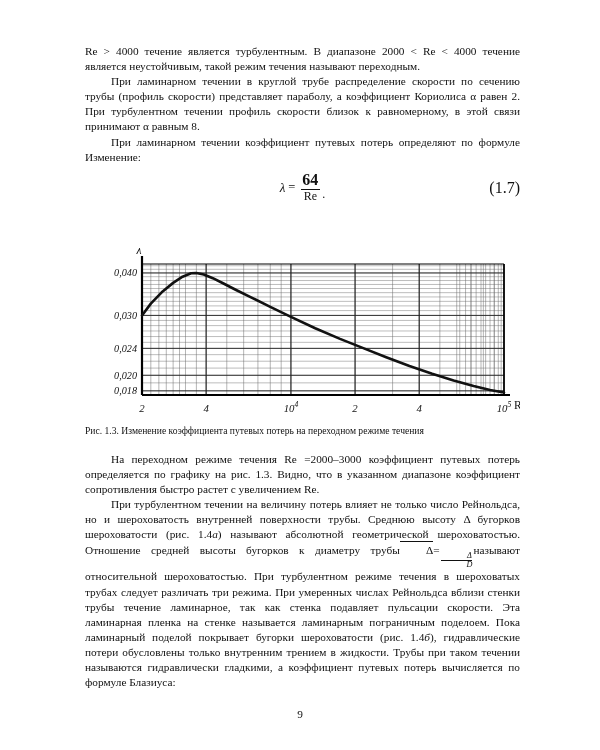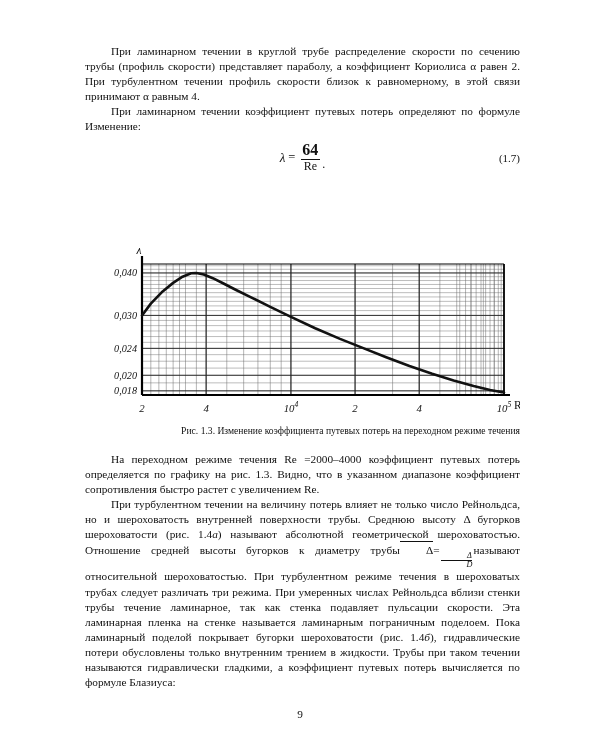--- a/index.html
+++ b/index.html
@@ -30,57 +30,58 @@
   }
   .lam{font-style:italic;font-size:13px;margin-right:3px;}
   .eq{margin:0 3px 0 0;}
   .frac{
     display:inline-flex;flex-direction:column;align-items:center;
     vertical-align:middle;line-height:1.06;margin:0 1px;
   }
   .frac .num{font-size:16px;padding:0 3px;font-weight:bold;}
   .frac .den{font-size:12px;padding:0 3px;border-top:1px solid #111;}
   .dot{align-self:flex-end;margin-bottom:1px;font-size:12px;}
-  .eqnum{position:absolute;right:0;font-size:11px;}
+  .eqnum{position:absolute;right:0;font-size:16px;}
 
   
   .ifrac{
     display:inline-flex;flex-direction:column;align-items:center;
     line-height:1;vertical-align:-4px;margin:0 1px;
   }
   .ifrac .n{font-size:8.2px;font-style:italic;}
   .ifrac .d{font-size:8.2px;font-style:italic;border-top:1px solid #111;padding-top:.5px;}
   .obar{position:relative;display:inline-block;}
   .obar::before{
     content:"";position:absolute;left:0;right:0;top:-1.5px;
     border-top:1px solid #111;
   }
 
   
   .figure{position:absolute;left:85px;top:248px;width:435px;}
   .chartbox{position:relative;width:435px;height:175px;}
   .caption{
-    margin-top:2px;text-align:right;font-size:9.6px;
+    margin-top:2px;text-align:left;font-size:9.6px;
     font-family:"Liberation Serif","DejaVu Serif",serif;
   }
   svg.plot{display:block;}
 
   .pagenum{
     position:absolute;left:0;right:0;top:708px;
     text-align:center;font-size:11.3px;
   }
 </style>
 </head>
 <body>
 
 <div class="page">
 
   <div class="col">
 
-    <p class="body indent">При ламинарном течении в круглой трубе распределение скорости по сечению трубы (профиль скорости) представляет параболу, а коэффициент Кориолиса α равен 2. При турбулентном течении профиль скорости близок к равномерному, в этой связи принимают α равным 4.</p>
+    <p class="body">Re &gt; 4000 течение является турбулентным. В диапазоне 2000 &lt; Re &lt; 4000 течение является неустойчивым, такой режим течения называют переходным.</p>
+    <p class="body indent">При ламинарном течении в круглой трубе распределение скорости по сечению трубы (профиль скорости) представляет параболу, а коэффициент Кориолиса α равен 2. При турбулентном течении профиль скорости близок к равномерному, в этой связи принимают α равным 8.</p>
     <p class="body indent">При ламинарном течении коэффициент путевых потерь определяют по формуле Изменение:</p>
 
     <div class="formula-row">
       <span class="formula">
         <span class="lam">λ</span>
         <span class="eq">=</span>
         <span class="frac">
           <span class="num">64</span>
           <span class="den">Re</span>
         </span>
@@ -181,21 +182,21 @@
           <text x="270.07" y="164" text-anchor="middle" font-family="&quot;Liberation Serif&quot;,&quot;DejaVu Serif&quot;,serif" font-size="10.8" font-style="italic" fill="#111">2</text>
           <text x="334.21" y="164" text-anchor="middle" font-family="&quot;Liberation Serif&quot;,&quot;DejaVu Serif&quot;,serif" font-size="10.8" font-style="italic" fill="#111">4</text>
           <text x="419.00" y="164" text-anchor="middle" font-family="&quot;Liberation Serif&quot;,&quot;DejaVu Serif&quot;,serif" font-size="10.8" font-style="italic" fill="#111">10<tspan dy="-5" font-size="7.6">5</tspan></text>
           <text x="429" y="161" text-anchor="start" font-family="&quot;Liberation Serif&quot;,&quot;DejaVu Serif&quot;,serif" font-size="11.5" fill="#111">Re</text>
         </svg>
     </div>
     <div class="caption">Рис. 1.3. Изменение коэффициента путевых потерь на переходном режиме течения</div>
   </div>
 
   <div class="col" style="top:452px;">
-    <p class="body indent">На переходном режиме течения Re =2000–4000 коэффициент путевых потерь определяется по графику на рис. 1.3. Видно, что в указанном диапазоне коэффициент сопротивления быстро растет с увеличением Re.</p>
+    <p class="body indent">На переходном режиме течения Re =2000–3000 коэффициент путевых потерь определяется по графику на рис. 1.3. Видно, что в указанном диапазоне коэффициент сопротивления быстро растет с увеличением Re.</p>
 
     <p class="body indent"><span>При турбулентном течении на величину потерь влияет не только число Рейнольдса, но и шероховатость внутренней поверхности трубы. Среднюю высоту Δ бугорков шероховатости (рис. 1.4</span><i>а</i><span>) называют абсолютной геометрической шероховатостью. Отношение средней высоты бугорков к диаметру трубы</span><span class="obar">Δ</span><span>=</span><span class="ifrac">
           <span class="n">Δ</span>
           <span class="d">D</span>
         </span><span>называют относительной шероховатостью. При турбулентном режиме течения в шероховатых трубах следует различать три режима. При умеренных числах Рейнольдса вблизи стенки трубы течение ламинарное, так как стенка подавляет пульсации скорости. Эта ламинарная пленка на стенке называется ламинарным пограничным поделоем. Пока ламинарный поделой покрывает бугорки шероховатости (рис. 1.4</span><i>б</i><span>), гидравлические потери обусловлены только внутренним трением в жидкости. Трубы при таком течении называются гидравлически гладкими, а коэффициент путевых потерь вычисляется по формуле Блазиуса:</span></p>
   </div>
 
   <div class="pagenum">9</div>
 </div>
 

